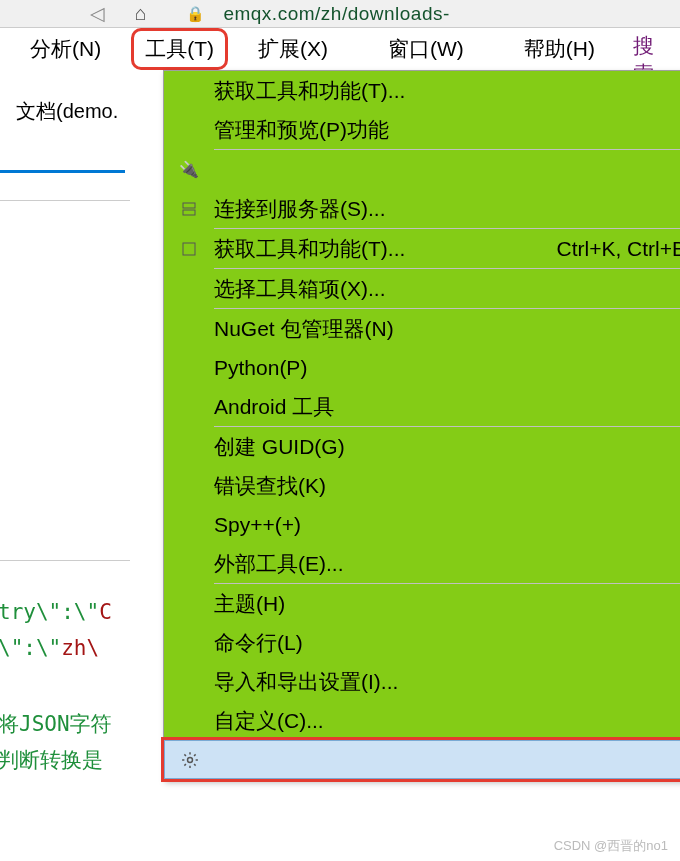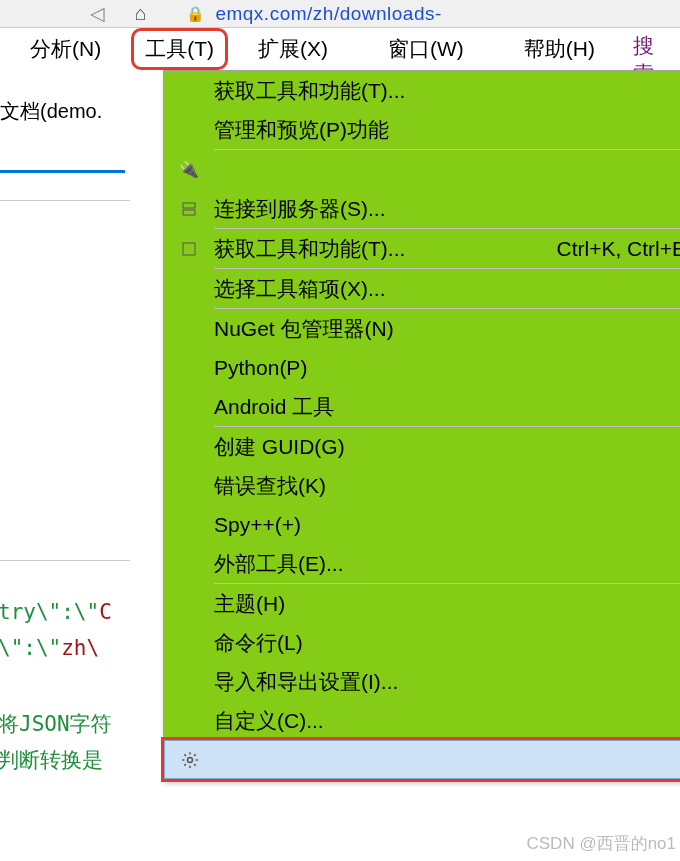--- a/index.html
+++ b/index.html
@@ -17,21 +17,21 @@
       background: #f0f0f0;
       border-bottom: 1px solid #ccc;
       display: flex;
       align-items: center;
       padding-left: 90px;
       color: #555;
       font-size: 19px;
     }
     .browser-home { margin-left: 30px; font-size: 20px; }
     .lock-icon { margin-left: 40px; color:#666; font-size:15px; }
-    .url { margin-left: 10px; color: #1d4ed8; letter-spacing: 0.5px; }
+    .url { margin-left: 18px; color: #14532d; letter-spacing: 0.5px; }
     .menubar {
       display: flex;
       align-items: stretch;
       height: 42px;
       background: #fff;
       font-size: 21px;
       color: #000;
     }
     .menubar-item {
       padding: 6px 30px;
@@ -50,21 +50,21 @@
       color: #701a75;
     }
     .doc-area {
       position: relative;
       height: 791px;
       background: #fff;
     }
     .doc-tab {
       position: absolute;
       top: 28px;
-      left: 0;
+      left: 16px;
       font-size: 20px;
       color: #000;
       padding-left:0;
     }
     .code-line {
       font-family: "Microsoft YaHei", monospace;
       font-size: 21px;
       white-space: pre;
       position: absolute;
       left: -2px;
@@ -125,23 +125,23 @@
       content: "▸";
       position: absolute;
       right: 12px;
       color: #333;
       font-size: 14px;
     }
     .gear-svg { width:18px; height:18px; }
     .watermark {
       position: absolute;
       bottom: 6px;
-      right: 4px;
+      right: 12px;
       color: #bbb;
-      font-size: 17px;
+      font-size: 13px;
     }
   </style>
 </head>
 <body>
 
 <div class="browser-bar">
   <span style="color:#888;">◁</span>
   <span class="browser-home">⌂</span>
   <span class="lock-icon">🔒</span>
   <span class="url">emqx.com/zh/downloads-</span>

